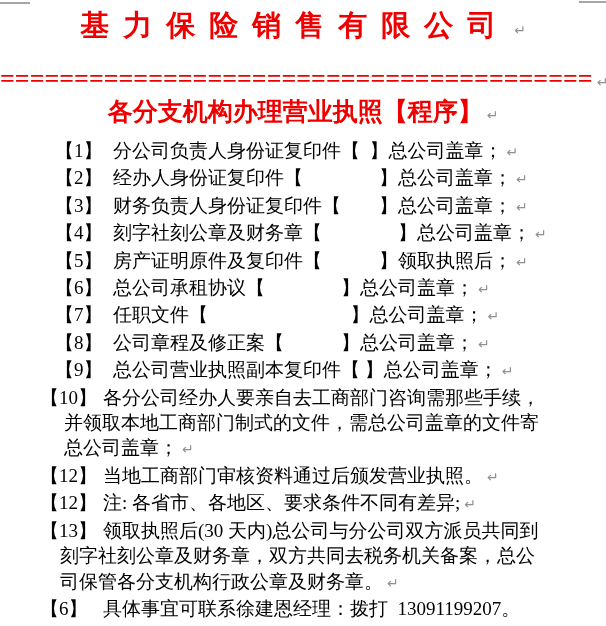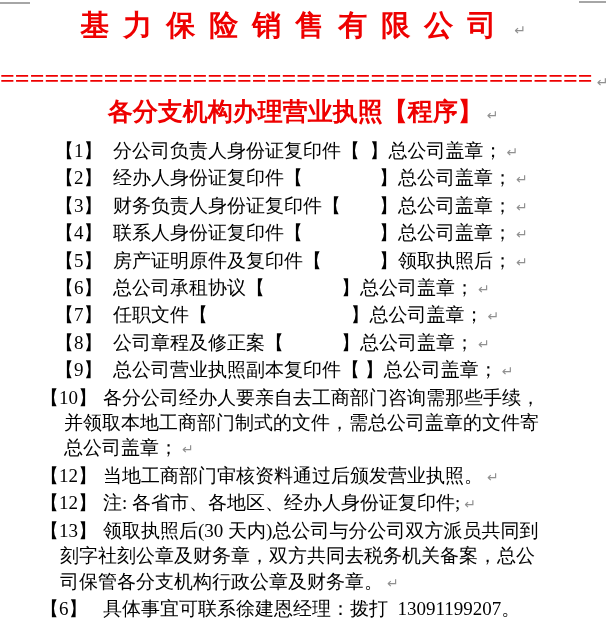--- a/index.html
+++ b/index.html
@@ -81,30 +81,30 @@
   <p class="title"><span>基力保险销售有限公司</span><span class="pmark">↵</span></p>
 
   <p class="divider"><span>========================================</span><span class="pmark">↵</span></p>
 
   <p class="subtitle"><span>各分支机构办理营业执照【程序】</span><span class="pmark">↵</span></p>
 
   <div class="list">
     <p class="item i-single"><span class="num">【1】</span><span class="txt">分公司负责人身份证复印件【  】总公司盖章；</span><span class="pmark">↵</span></p>
     <p class="item i-single"><span class="num">【2】</span><span class="txt">经办人身份证复印件【                】总公司盖章；</span><span class="pmark">↵</span></p>
     <p class="item i-single"><span class="num">【3】</span><span class="txt">财务负责人身份证复印件【        】总公司盖章；</span><span class="pmark">↵</span></p>
-    <p class="item i-single"><span class="num">【4】</span><span class="txt">联系人身份证复印件【                】总公司盖章；</span><span class="pmark">↵</span></p>
+    <p class="item i-single"><span class="num">【4】</span><span class="txt">刻字社刻公章及财务章【                】总公司盖章；</span><span class="pmark">↵</span></p>
     <p class="item i-single"><span class="num">【5】</span><span class="txt">房产证明原件及复印件【            】领取执照后；</span><span class="pmark">↵</span></p>
     <p class="item i-single"><span class="num">【6】</span><span class="txt">总公司承租协议【                】总公司盖章；</span><span class="pmark">↵</span></p>
     <p class="item i-single"><span class="num">【7】</span><span class="txt">任职文件【                              】总公司盖章；</span><span class="pmark">↵</span></p>
     <p class="item i-single"><span class="num">【8】</span><span class="txt">公司章程及修正案【            】总公司盖章；</span><span class="pmark">↵</span></p>
     <p class="item i-single"><span class="num">【9】</span><span class="txt">总公司营业执照副本复印件【 】总公司盖章；</span><span class="pmark">↵</span></p>
     <p class="item i-hang10"><span class="num">【10】</span><span class="txt">各分公司经办人要亲自去工商部门咨询需那些手续，
 并领取本地工商部门制式的文件，需总公司盖章的文件寄
 总公司盖章；</span><span class="pmark">↵</span></p>
     <p class="item i-hang10"><span class="num">【12】</span><span class="txt">当地工商部门审核资料通过后颁发营业执照。</span><span class="pmark">↵</span></p>
-    <p class="item i-hang10"><span class="num">【12】</span><span class="txt">注: 各省市、各地区、经办人身份证复印件;</span><span class="pmark">↵</span></p>
+    <p class="item i-hang10"><span class="num">【12】</span><span class="txt">注: 各省市、各地区、要求条件不同有差异;</span><span class="pmark">↵</span></p>
     <p class="item i-hang13"><span class="num">【13】</span><span class="txt">领取执照后(30 天内)总公司与分公司双方派员共同到
 刻字社刻公章及财务章，双方共同去税务机关备案，总公
 司保管各分支机构行政公章及财务章。</span><span class="pmark">↵</span></p>
     <p class="item i-hang14"><span class="num">【6】</span><span class="txt">具体事宜可联系徐建恩经理：拨打  13091199207。
 0318-2138282。</span></p>
   </div>
 </div>
 
 </body></html>

